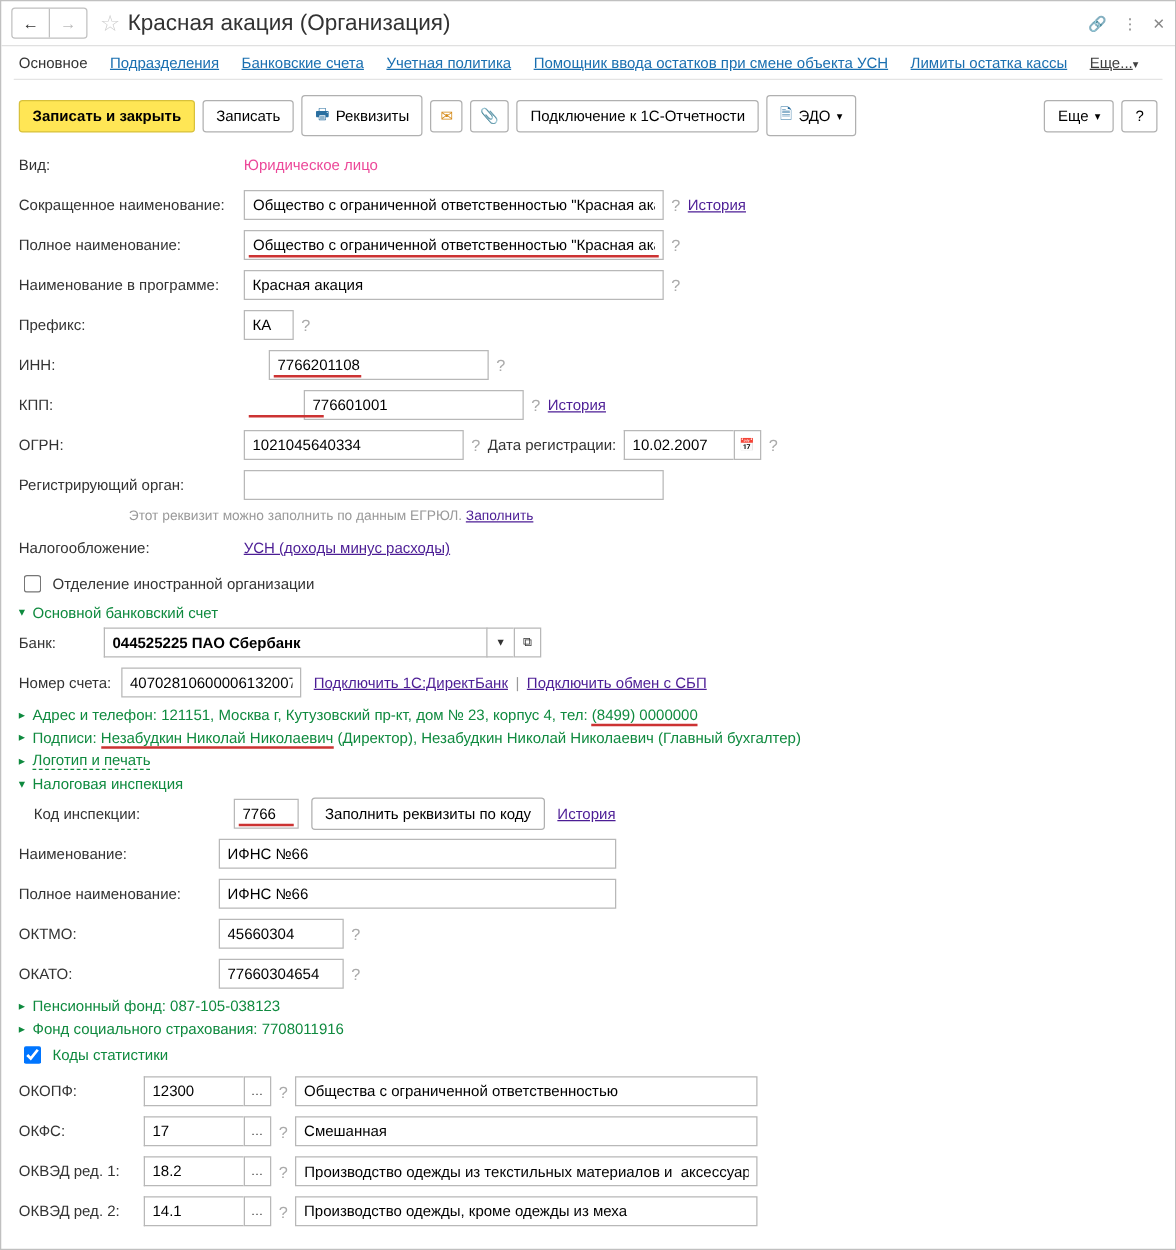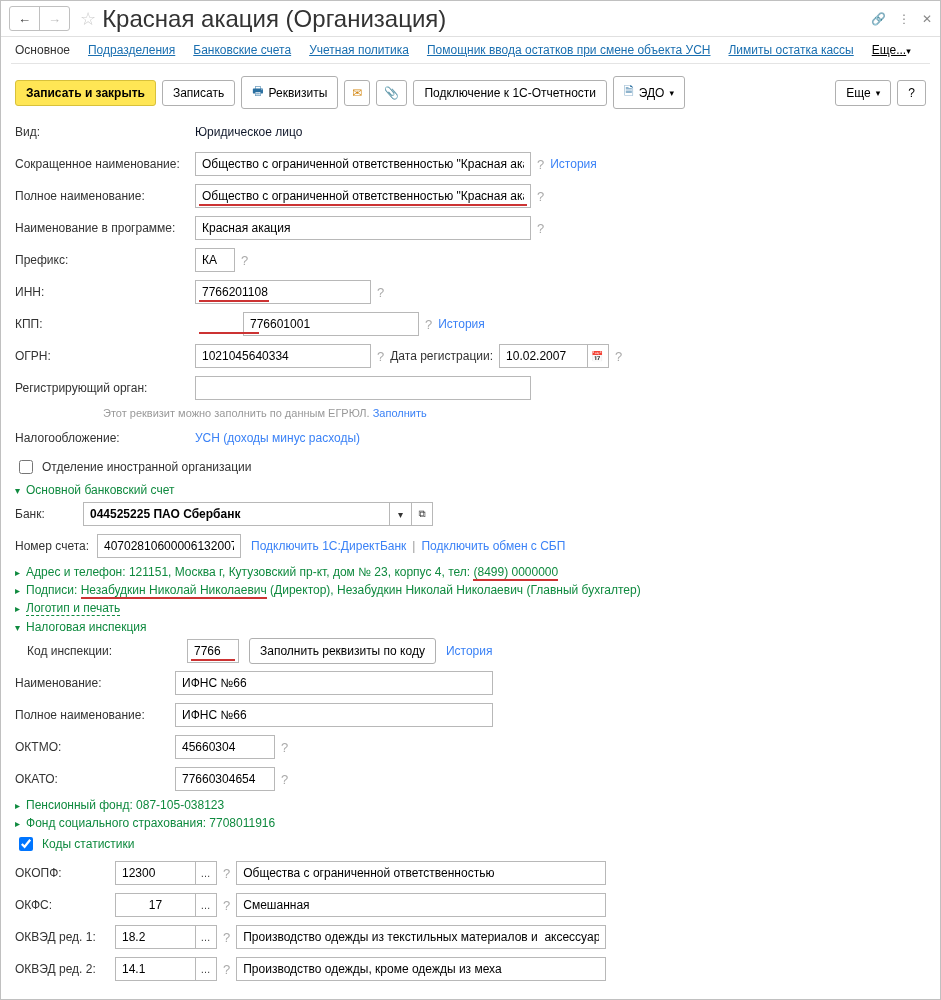--- a/index.html
+++ b/index.html
@@ -31,32 +31,32 @@
     margin-right: 10px;
   }
   .nav-arrows div {
     padding: 4px 8px;
     font-size: 13px;
     color: #333;
   }
   .nav-arrows div:first-child { border-right: 1px solid #c0c0c0; }
   .nav-arrows .disabled { color: #bbb; }
   .star-icon { color: #ccc; font-size: 18px; margin-right: 6px; }
-  .title { font-size: 24px; color: #333; flex:1; }
+  .title { font-size: 18px; color: #333; flex:1; }
   .title-right { display:flex; gap:12px; align-items:center; color:#888;}
   .title-right span { cursor:pointer; }
   .tabs {
     display: flex;
     gap: 18px;
     padding: 6px 14px 6px 14px;
     font-size: 12px;
   }
   .tabs a { color: #1a6fb0; text-decoration: underline; cursor:pointer;}
   .tabs .active { color: #333; text-decoration: none; }
-  .tabs .more { color:#000000; }
+  .tabs .more { color:#404040; }
   .tabs .more::after { content: " ▾"; font-size:9px; text-decoration:none; display:inline-block;}
   .separator-line { border-bottom:1px solid #e4e4e4; margin:0 10px 8px 10px;}
   .toolbar {
     display: flex;
     gap: 6px;
     padding: 4px 14px 10px 14px;
     align-items: center;
   }
   .btn {
     border: 1px solid #b0b0b0;
@@ -90,21 +90,21 @@
   input[type=text], .text-input {
     border: 1px solid #b8b8b8;
     padding: 4px 6px;
     font-size: 12px;
     height: 24px;
     background:#fff;
   }
   .input-wide { width: 336px; }
   .input-mid { width: 176px; }
   .input-date { width:88px; }
-  .link { color: #3b82f6; cursor:pointer;}
+  .link { color: #4c1d95; text-decoration: underline; cursor:pointer;}
   .help { color: #aaa; font-size:13px; margin: 0 6px; cursor:pointer;}
   .hint { color:#999; font-size:11px; margin:2px 0 6px 88px;}
   .green-section {
     display:flex; align-items:center; gap:6px; color:#0f8a3f; cursor:pointer;
     margin: 4px 0;
   }
   .green-section .chev { font-size: 10px; }
   .underline-dotted { border-bottom:1px dashed #0f8a3f;}
   .red-under { border-bottom: 2px solid #c33; }
   .checkbox-row { display:flex; align-items:center; gap:6px; margin:4px 0 6px 0;}
@@ -119,21 +119,21 @@
     align-items:center; justify-content:center; font-size:10px; cursor:pointer;
     background:#fff;
   }
   .select-combo .caret { border-right:none; }
   .mini-dots { letter-spacing:1px;}
   .sep-pipe { color:#999; margin:0 6px;}
   .ico-mail { color:#d58b1a;}
   .ico-clip { color:#666;}
   .ico-print { color:#2a6fa0;}
   .ico-cal { color:#666; font-size:11px;}
-  .const-text { color:#0f172a;}
+  .const-text { color:#ec4899;}
 </style>
 </head>
 <body>
 
 <div class="window">
 
   <div class="titlebar">
     <div class="nav-arrows">
       <div>←</div>
       <div class="disabled">→</div>
@@ -211,21 +211,21 @@
     </div>
 
     <div class="row">
       <span class="label">Префикс:</span>
       <input type="text" style="width: 40px;" value="КА">
       <span class="help">?</span>
     </div>
 
     <div class="row">
       <span class="label">ИНН:</span>
-      <span style="position:relative;">
+      <span style="position:relative;margin-left:20px;">
         <input type="text" class="input-mid" value="7766201108" style="">
         <span style="position:absolute;left:4px;width:70px;bottom:2px;border-bottom:2px solid #c33;"></span>
       </span>
       <span class="help">?</span>
     </div>
 
     <div class="row">
       <span class="label">КПП:</span>
       <span style="position:relative;padding-left:48px;">
         <input type="text" class="input-mid" value="776601001" style="">
@@ -367,21 +367,21 @@
         <input type="text" style="width: 80px;" value="12300">
         <span class="open mini-dots">…</span>
       </span>
       <span class="help">?</span>
       <input type="text" style="width: 370px;" value="Общества с ограниченной ответственностью">
     </div>
 
     <div class="row">
       <span class="label" style="width:100px;">ОКФС:</span>
       <span class="select-combo">
-        <input type="text" style="width: 80px; text-align: center;" value="17">
+        <input type="text" style="width: 80px;" value="17">
         <span class="open mini-dots">…</span>
       </span>
       <span class="help">?</span>
       <input type="text" style="width: 370px;" value="Смешанная">
     </div>
 
     <div class="row">
       <span class="label" style="width:100px;">ОКВЭД ред. 1:</span>
       <span class="select-combo">
         <input type="text" style="width: 80px;" value="18.2">

